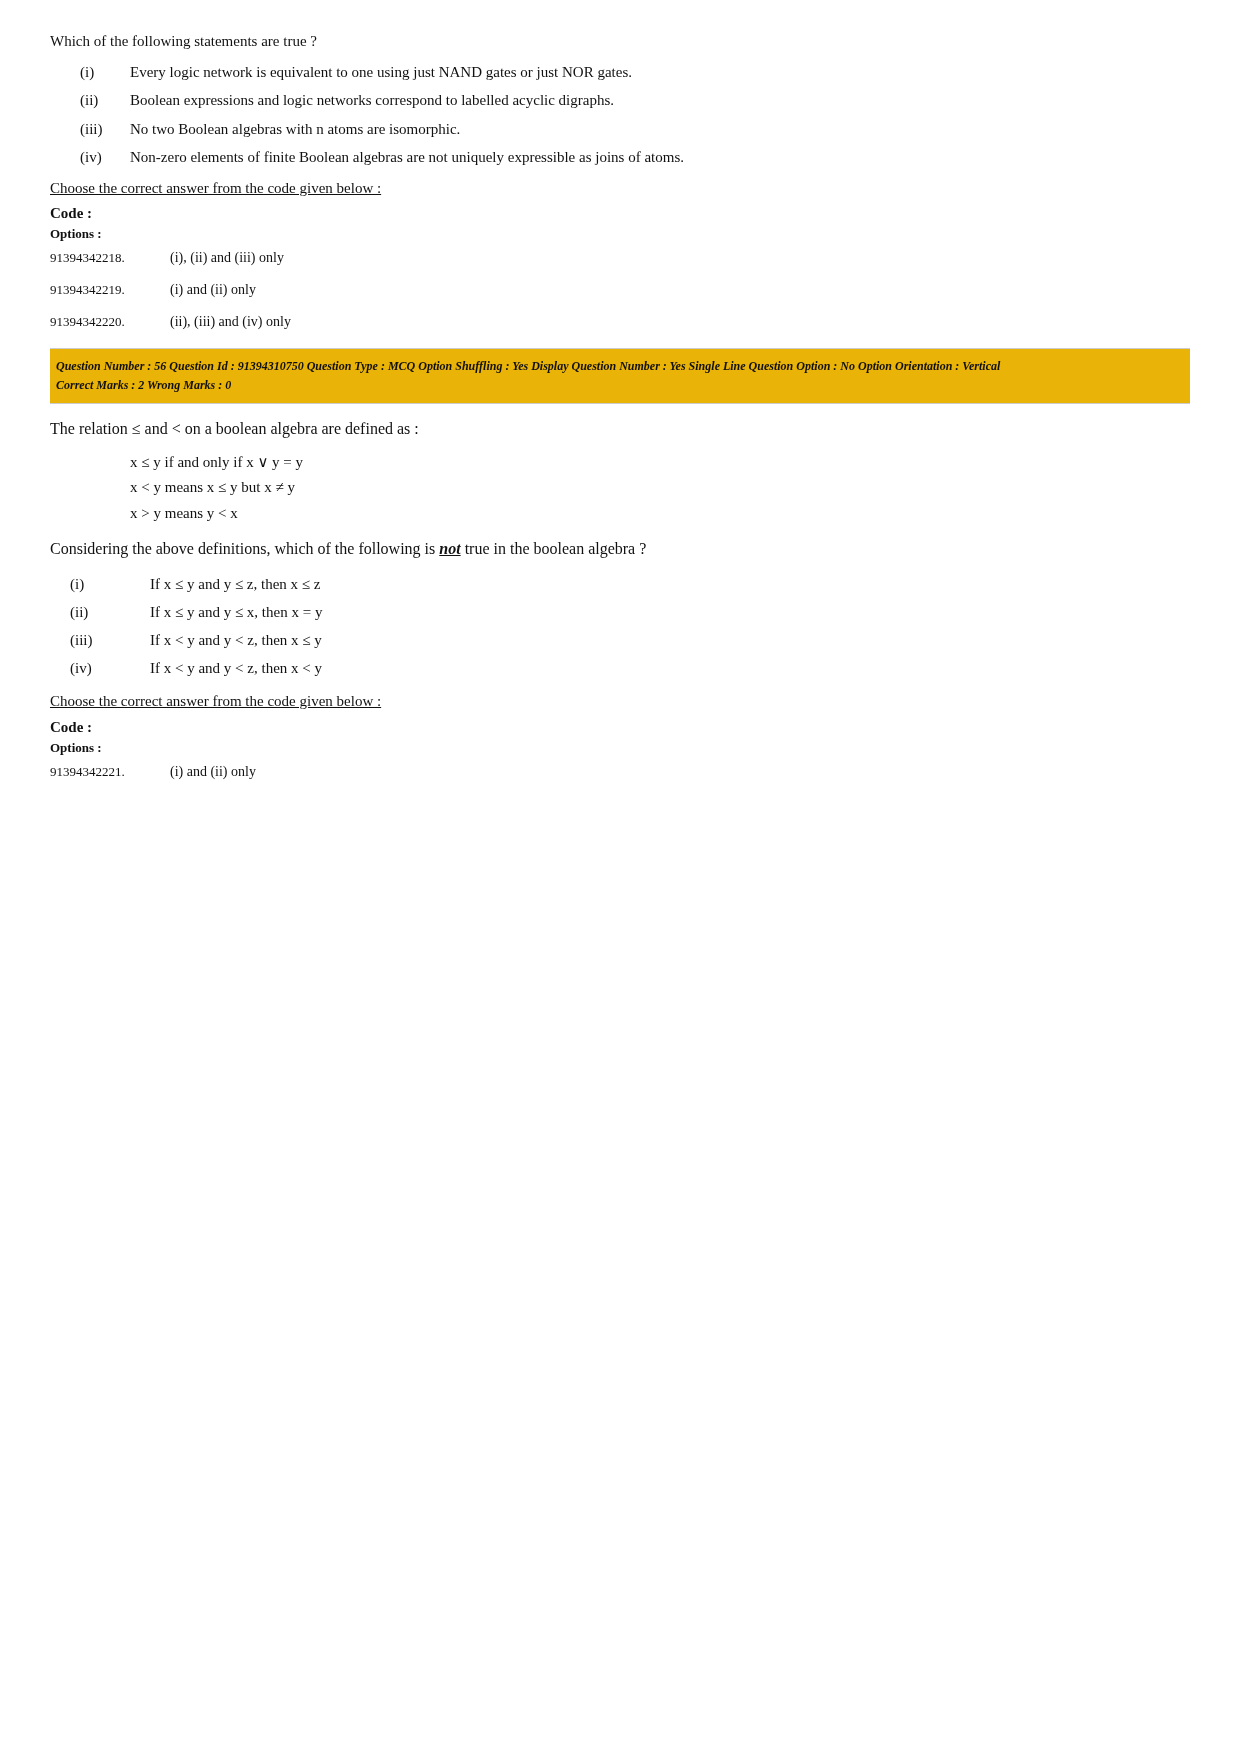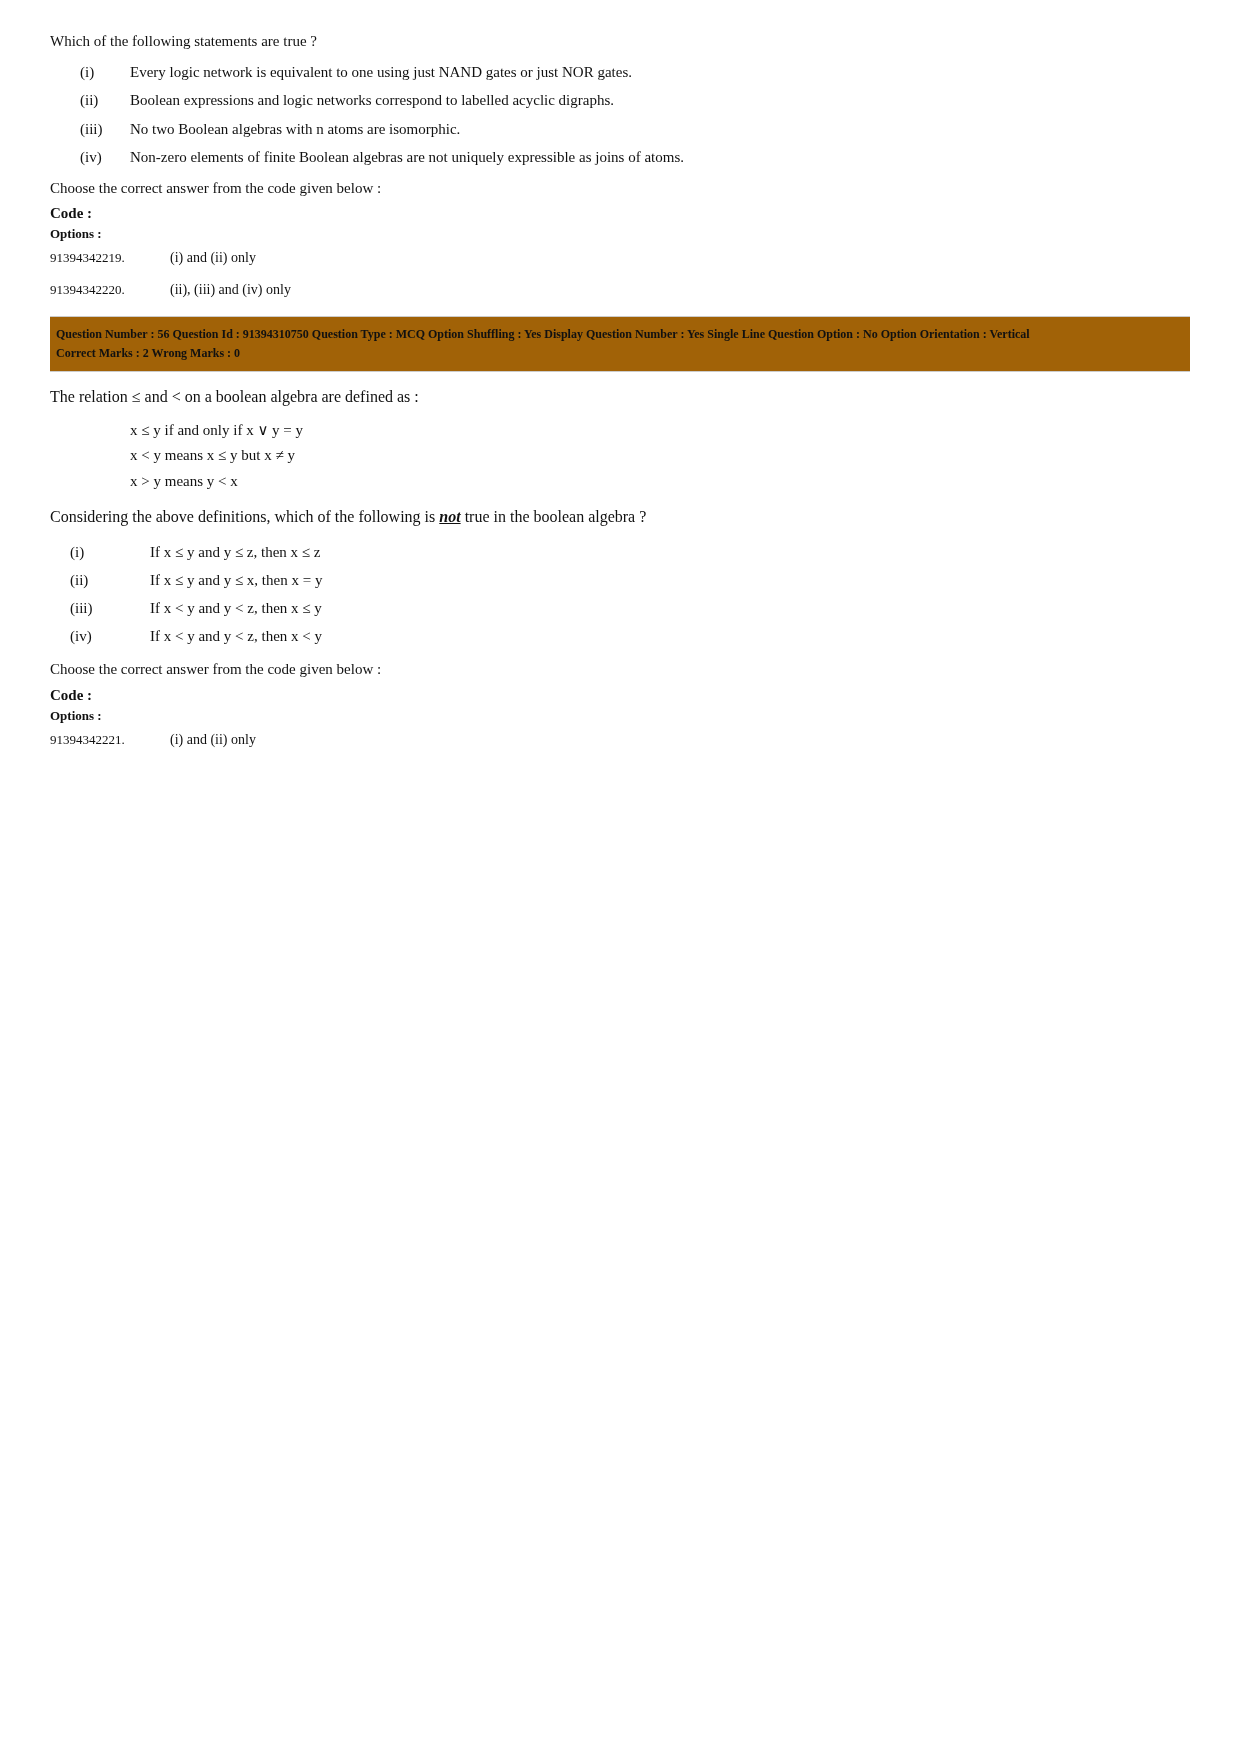--- a/index.html
+++ b/index.html
@@ -31,20 +31,21 @@
     .stmt-label {
       min-width: 50px;
       font-weight: normal;
     }
     .stmt-text {
       flex: 1;
     }
     .choose-line {
       margin-bottom: 6px;
       line-height: 1.5;
+      text-decoration: underline;
     }
     .code-line {
       font-weight: bold;
       margin-bottom: 4px;
     }
     .options-label {
       font-size: 13px;
       font-weight: bold;
       margin-bottom: 8px;
     }
@@ -54,28 +55,29 @@
       margin-bottom: 16px;
     }
     .option-id {
       min-width: 120px;
       font-size: 13px;
     }
     .option-text {
       font-size: 14px;
     }
     .meta-block {
-      background: #a16207;
+      background: #eab308;
       border-top: 1px solid #ccc;
       border-bottom: 1px solid #ccc;
       padding: 8px 6px;
       font-size: 12px;
       font-weight: bold;
       margin: 18px 0 12px 0;
       line-height: 1.6;
+      font-style: italic;
     }
     .relation-intro {
       margin: 10px 0 8px 0;
       font-size: 16px;
       line-height: 1.6;
     }
     .definitions {
       margin-left: 80px;
       margin-bottom: 4px;
     }
@@ -133,20 +135,24 @@
       <span class="stmt-label">(iv)</span>
       <span class="stmt-text">Non-zero elements of finite Boolean algebras are not uniquely expressible as joins of atoms.</span>
     </div>
   </div>
 
   <div class="choose-line">Choose the correct answer from the code given below :</div>
   <div class="code-line">Code :</div>
   <div class="options-label">Options :</div>
 
   <div class="option-item">
+    <span class="option-id">91394342218.</span>
+    <span class="option-text">(i), (ii) and (iii) only</span>
+  </div>
+  <div class="option-item">
     <span class="option-id">91394342219.</span>
     <span class="option-text">(i) and (ii) only</span>
   </div>
   <div class="option-item">
     <span class="option-id">91394342220.</span>
     <span class="option-text">(ii), (iii) and (iv) only</span>
   </div>
 </div>
 
 <div class="meta-block">

